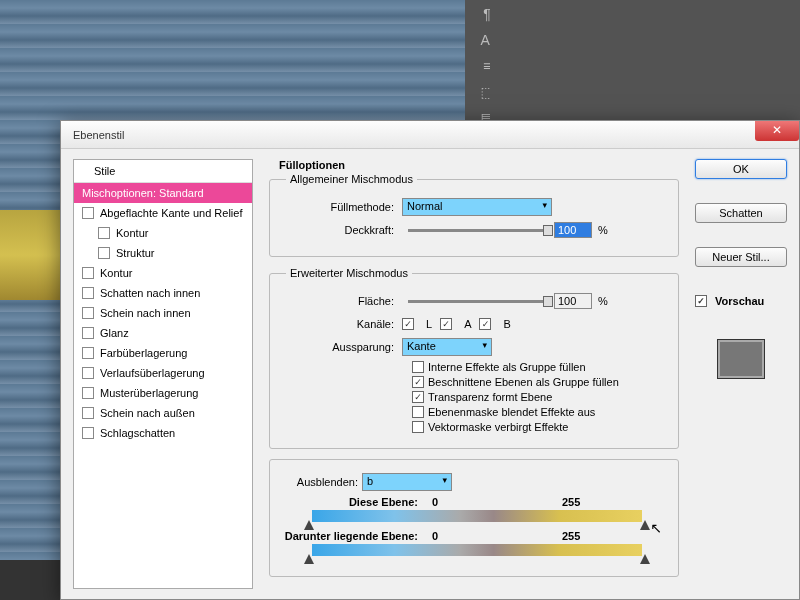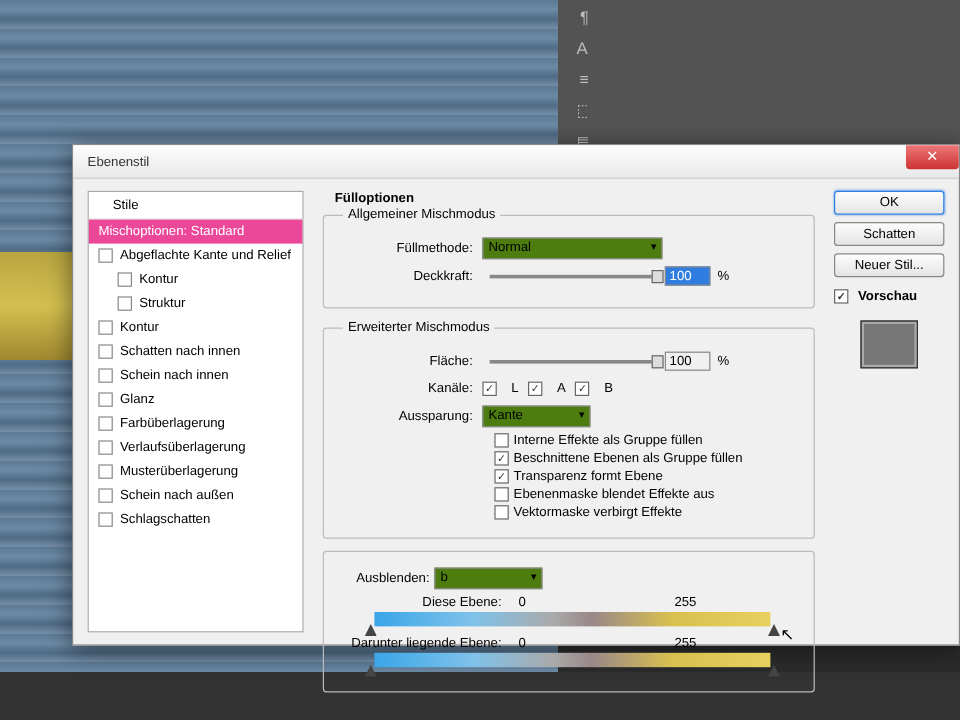--- a/index.html
+++ b/index.html
@@ -5,61 +5,61 @@
 * { box-sizing: border-box; margin: 0; padding: 0; font-family: Tahoma, Arial, sans-serif; font-size: 11px; }
 body { background: #2b2b2b; width: 800px; height: 600px; overflow: hidden; position: relative; }
 .bg-water { position: absolute; top: 0; left: 0; width: 465px; height: 560px; background: repeating-linear-gradient(180deg, #5c7a95 0px, #6d8aa5 8px, #4f6b85 16px, #768fa8 24px); }
 .bg-boat { position: absolute; top: 210px; left: 0; width: 145px; height: 90px; background: linear-gradient(180deg, #b8a540 0%, #d4c050 50%, #a08830 100%); border-radius: 0 20px 40px 0; }
 .bg-bottom { position: absolute; top: 560px; left: 0; width: 800px; height: 40px; background: #333; }
 
 .panel-right { position: absolute; top: 0; right: 0; width: 310px; height: 120px; background: #535353; }
 .panel-toolbar { position: absolute; top: 0; left: 465px; width: 45px; height: 120px; background: #535353; border-right: 1px solid #2a2a2a; }
 .tool-icon { width: 20px; height: 20px; margin: 6px auto; color: #bbb; text-align: center; font-size: 14px; }
 
-.dialog { position: absolute; top: 120px; left: 60px; width: 740px; height: 418px; background: #f0f0f0; border: 1px solid #888; box-shadow: 0 4px 20px rgba(0,0,0,0.5); }
+.dialog { position: absolute; top: 120px; left: 60px; width: 740px; height: 480px; background: #f0f0f0; border: 1px solid #888; box-shadow: 0 4px 20px rgba(0,0,0,0.5); }
 .titlebar { height: 28px; background: linear-gradient(180deg, #fdfdfd, #e8e8e8); border-bottom: 1px solid #ccc; display: flex; align-items: center; padding: 0 8px; position: relative; }
 .title-text { position: absolute; left: 12px; font-size: 11px; color: #333; }
 .close-btn { position: absolute; right: 0; top: 0; width: 44px; height: 20px; background: linear-gradient(180deg, #e77, #c33); color: #fff; text-align: center; font-size: 12px; line-height: 18px; border-radius: 0 0 3px 3px; }
 
 .dialog-body { display: flex; height: calc(100% - 28px); padding: 10px 12px; gap: 12px; }
 
 .styles-panel { width: 180px; border: 1px solid #aaa; background: #fff; }
 .styles-header { padding: 5px 20px; border-bottom: 1px solid #ddd; }
 .style-item { padding: 4px 8px; display: flex; align-items: center; gap: 6px; cursor: default; }
 .style-item.selected { background: #ec4899; color: #fff; }
 .style-item.indent { padding-left: 24px; }
 .chk { width: 12px; height: 12px; border: 1px solid #888; background: #fff; display: inline-block; }
 
 .opts-panel { flex: 1; padding: 0 4px; }
 fieldset { border: 1px solid #bbb; border-radius: 3px; padding: 8px 12px 12px; margin-bottom: 10px; }
 legend { font-size: 11px; padding: 0 4px; margin-left: 4px; }
 .main-legend { font-weight: bold; }
 
 .row { display: flex; align-items: center; margin: 5px 0; height: 18px; }
 .lbl { width: 120px; text-align: right; padding-right: 8px; }
-.dropdown { border: 1px solid #888; background: #4d7c0f; padding: 1px 4px; height: 18px; min-width: 90px; position: relative; }
+.dropdown { border: 1px solid #888; background: #7dd3fc; padding: 1px 4px; height: 18px; min-width: 90px; position: relative; }
 .dropdown::after { content: "▾"; position: absolute; right: 4px; font-size: 9px; }
 .slider-track { width: 140px; height: 3px; background: #888; position: relative; margin: 0 6px; }
 .slider-thumb { position: absolute; top: -4px; width: 10px; height: 11px; background: #ddd; border: 1px solid #666; }
 .numbox { width: 38px; border: 1px solid #888; padding: 1px 3px; text-align: left; }
 .numbox.hl { background: #2f7de1; color: #fff; }
 .chkbox { width: 12px; height: 12px; border: 1px solid #666; background: #fff; display: inline-flex; align-items: center; justify-content: center; font-size: 9px; margin-right: 4px; }
 .chkbox.on::after { content: "✓"; color: #333; }
 .chk-row { display: flex; align-items: center; margin: 3px 0 3px 130px; }
 .kanal-group { display: flex; gap: 8px; }
 .gradient-bar { height: 12px; width: 330px; background: linear-gradient(90deg, #3aa6e8 0%, #7fc2ea 25%, #aaa 45%, #988 55%, #d8c050 75%, #e8d060 100%); position: relative; margin: 2px 0 8px 30px; }
 .gradient-bar .handle-left { position: absolute; left: -8px; bottom: -8px; width: 10px; height: 10px; background: #444; clip-path: polygon(50% 0, 100% 100%, 0 100%); }
 .gradient-bar .handle-right { position: absolute; right: -8px; bottom: -8px; width: 10px; height: 10px; background: #444; clip-path: polygon(50% 0, 100% 100%, 0 100%); }
 .cursor-arrow { position: absolute; right: -20px; bottom: -14px; font-size: 14px; color: #000; }
-.val-row { display: flex; margin: 2px 0; }
+.val-row { display: flex; margin: 2px 0; font-weight: bold; }
 .val-row .vlbl { width: 150px; text-align: right; padding-right: 14px; }
 .val-row .v0 { width: 130px; }
 .val-row .v1 { }
 
-.right-col { width: 92px; display: flex; flex-direction: column; gap: 6px; align-items: stretch; }
+.right-col { width: 92px; display: flex; flex-direction: column; gap: 24px; align-items: stretch; }
 .btn { height: 20px; border: 1px solid #888; background: linear-gradient(180deg, #fdfdfd, #e4e4e4); border-radius: 3px; text-align: center; line-height: 18px; cursor: default; }
 .btn.default { border: 1px solid #2f7de1; box-shadow: 0 0 2px #5a9ae8; }
 .preview-row { display: flex; align-items: center; gap: 4px; margin-top: 4px; font-weight: bold; }
 .swatch { width: 48px; height: 40px; background: #777; border: 1px solid #333; margin: 8px auto 0; box-shadow: inset 0 0 0 2px #aaa; }
 </style>
 </head>
 <body>
 
 <div class="bg-water"></div>
 <div class="bg-boat"></div>

